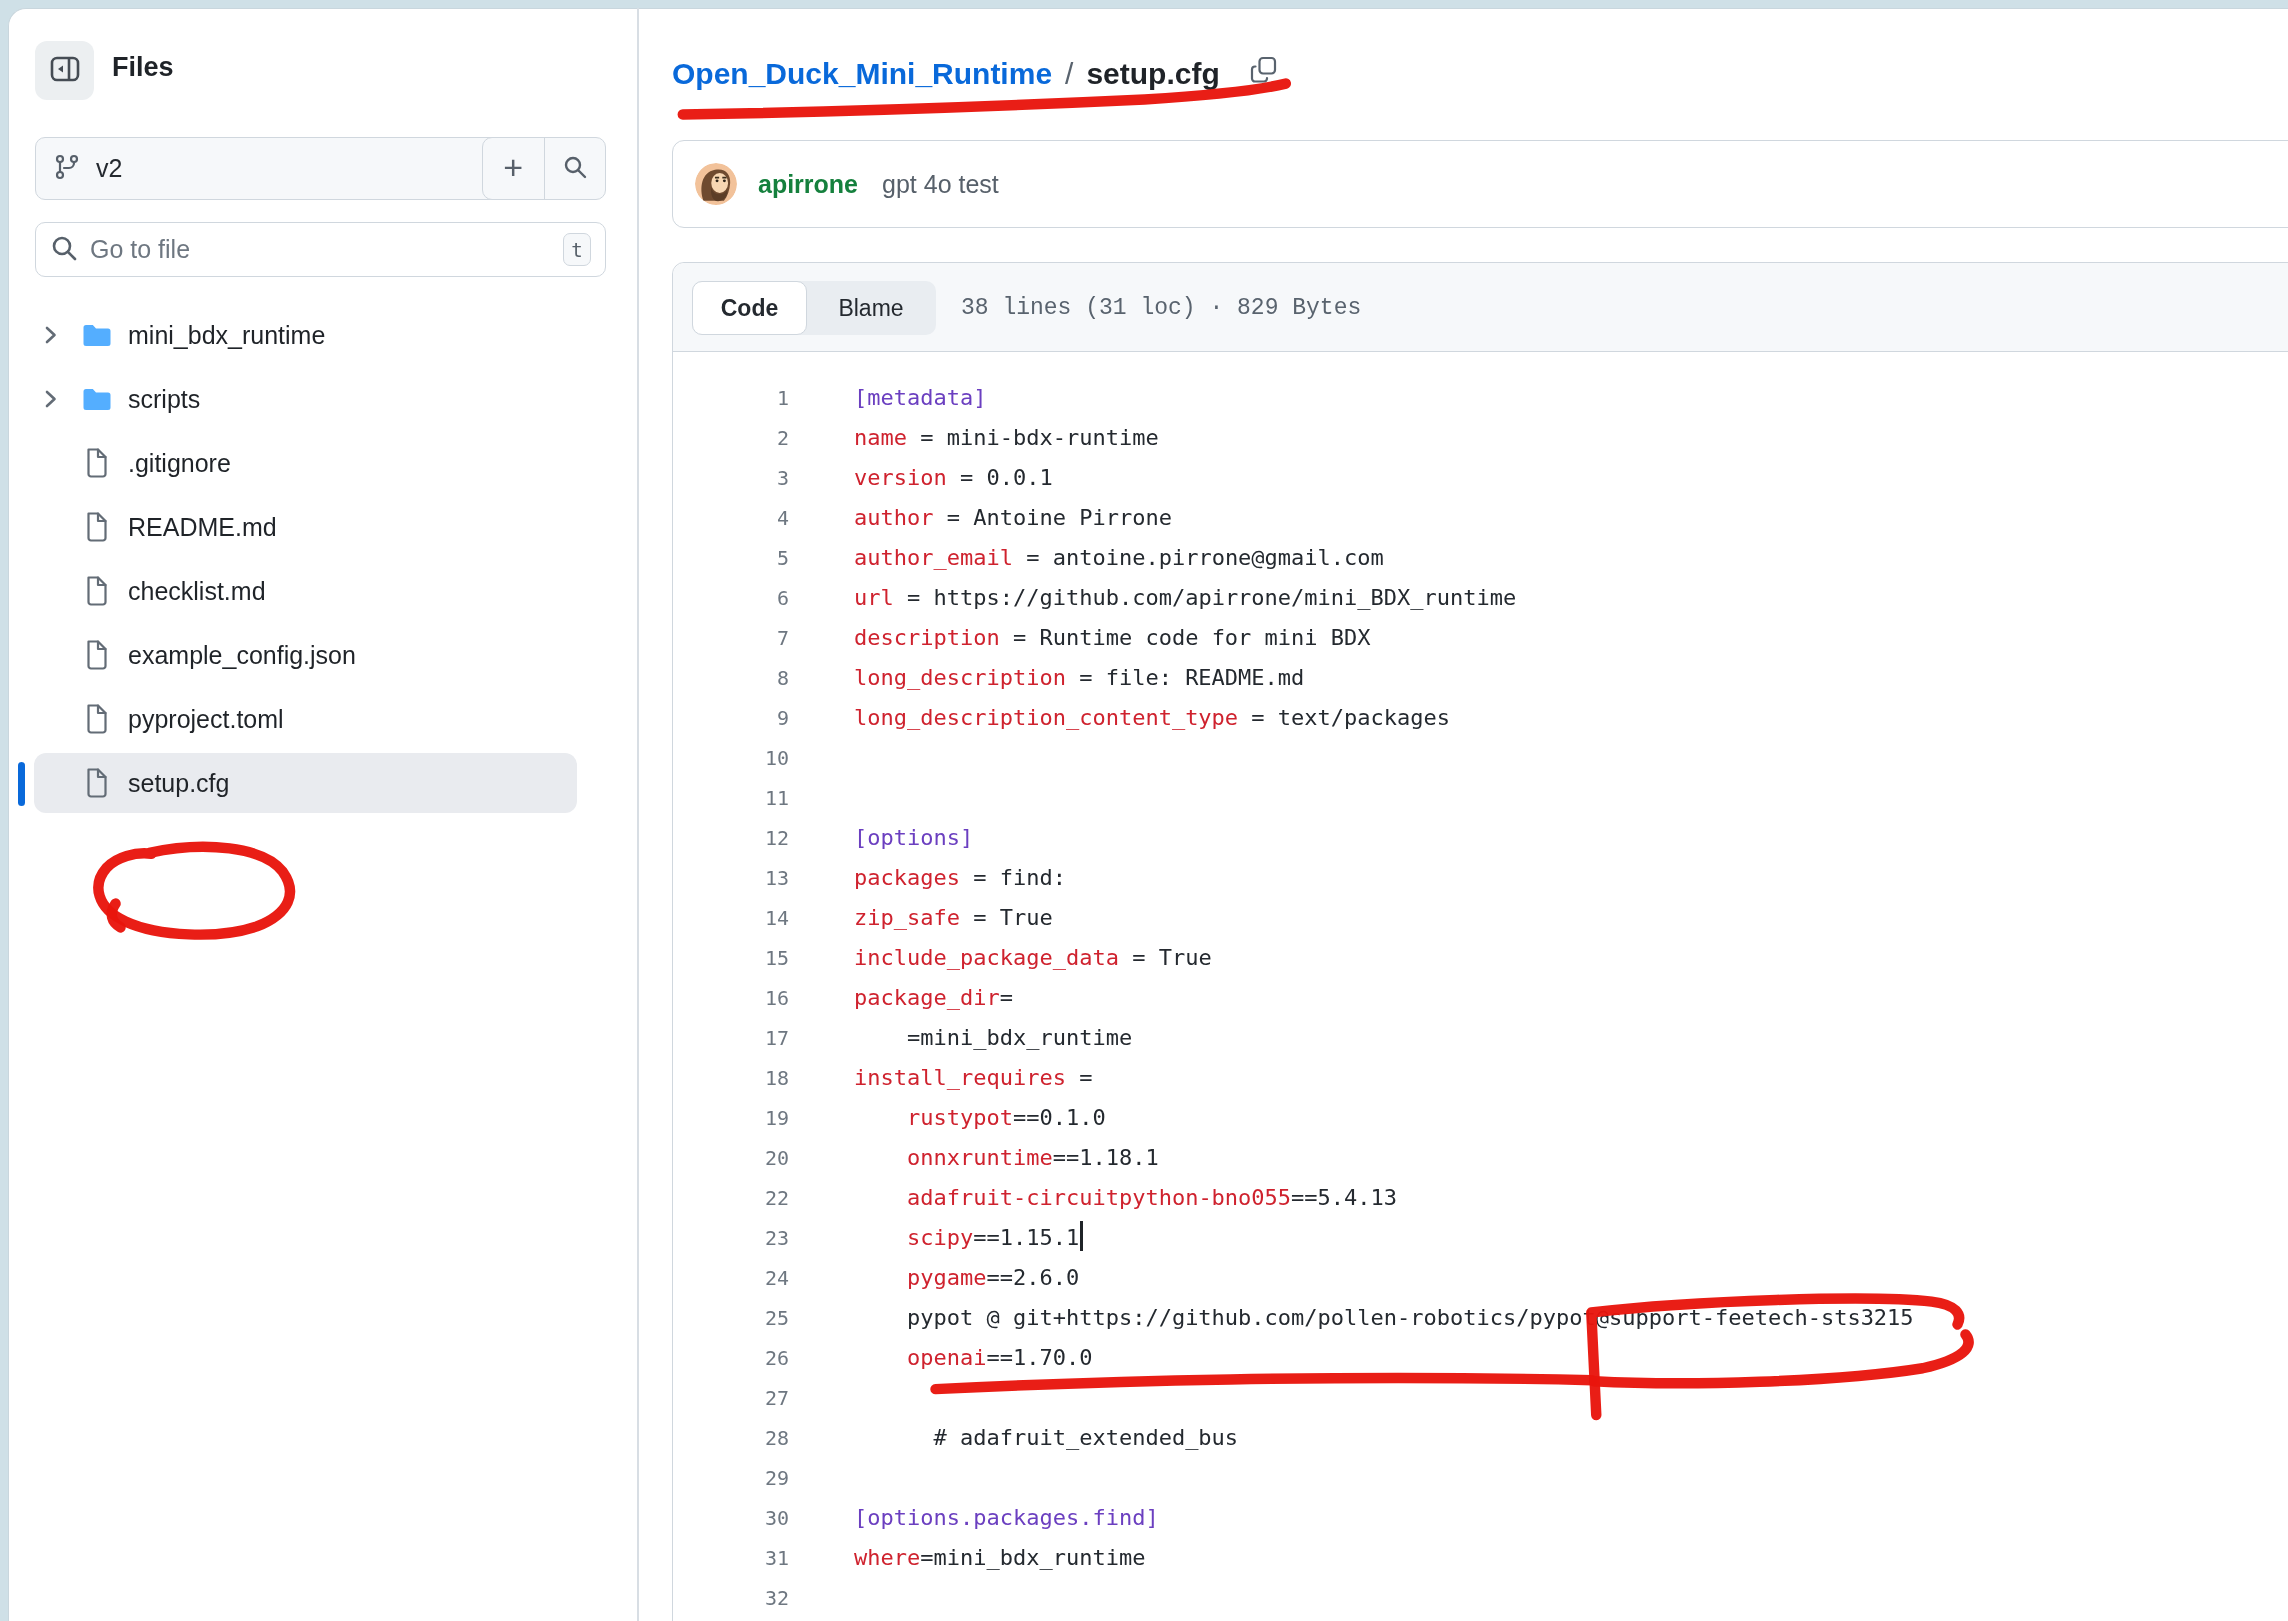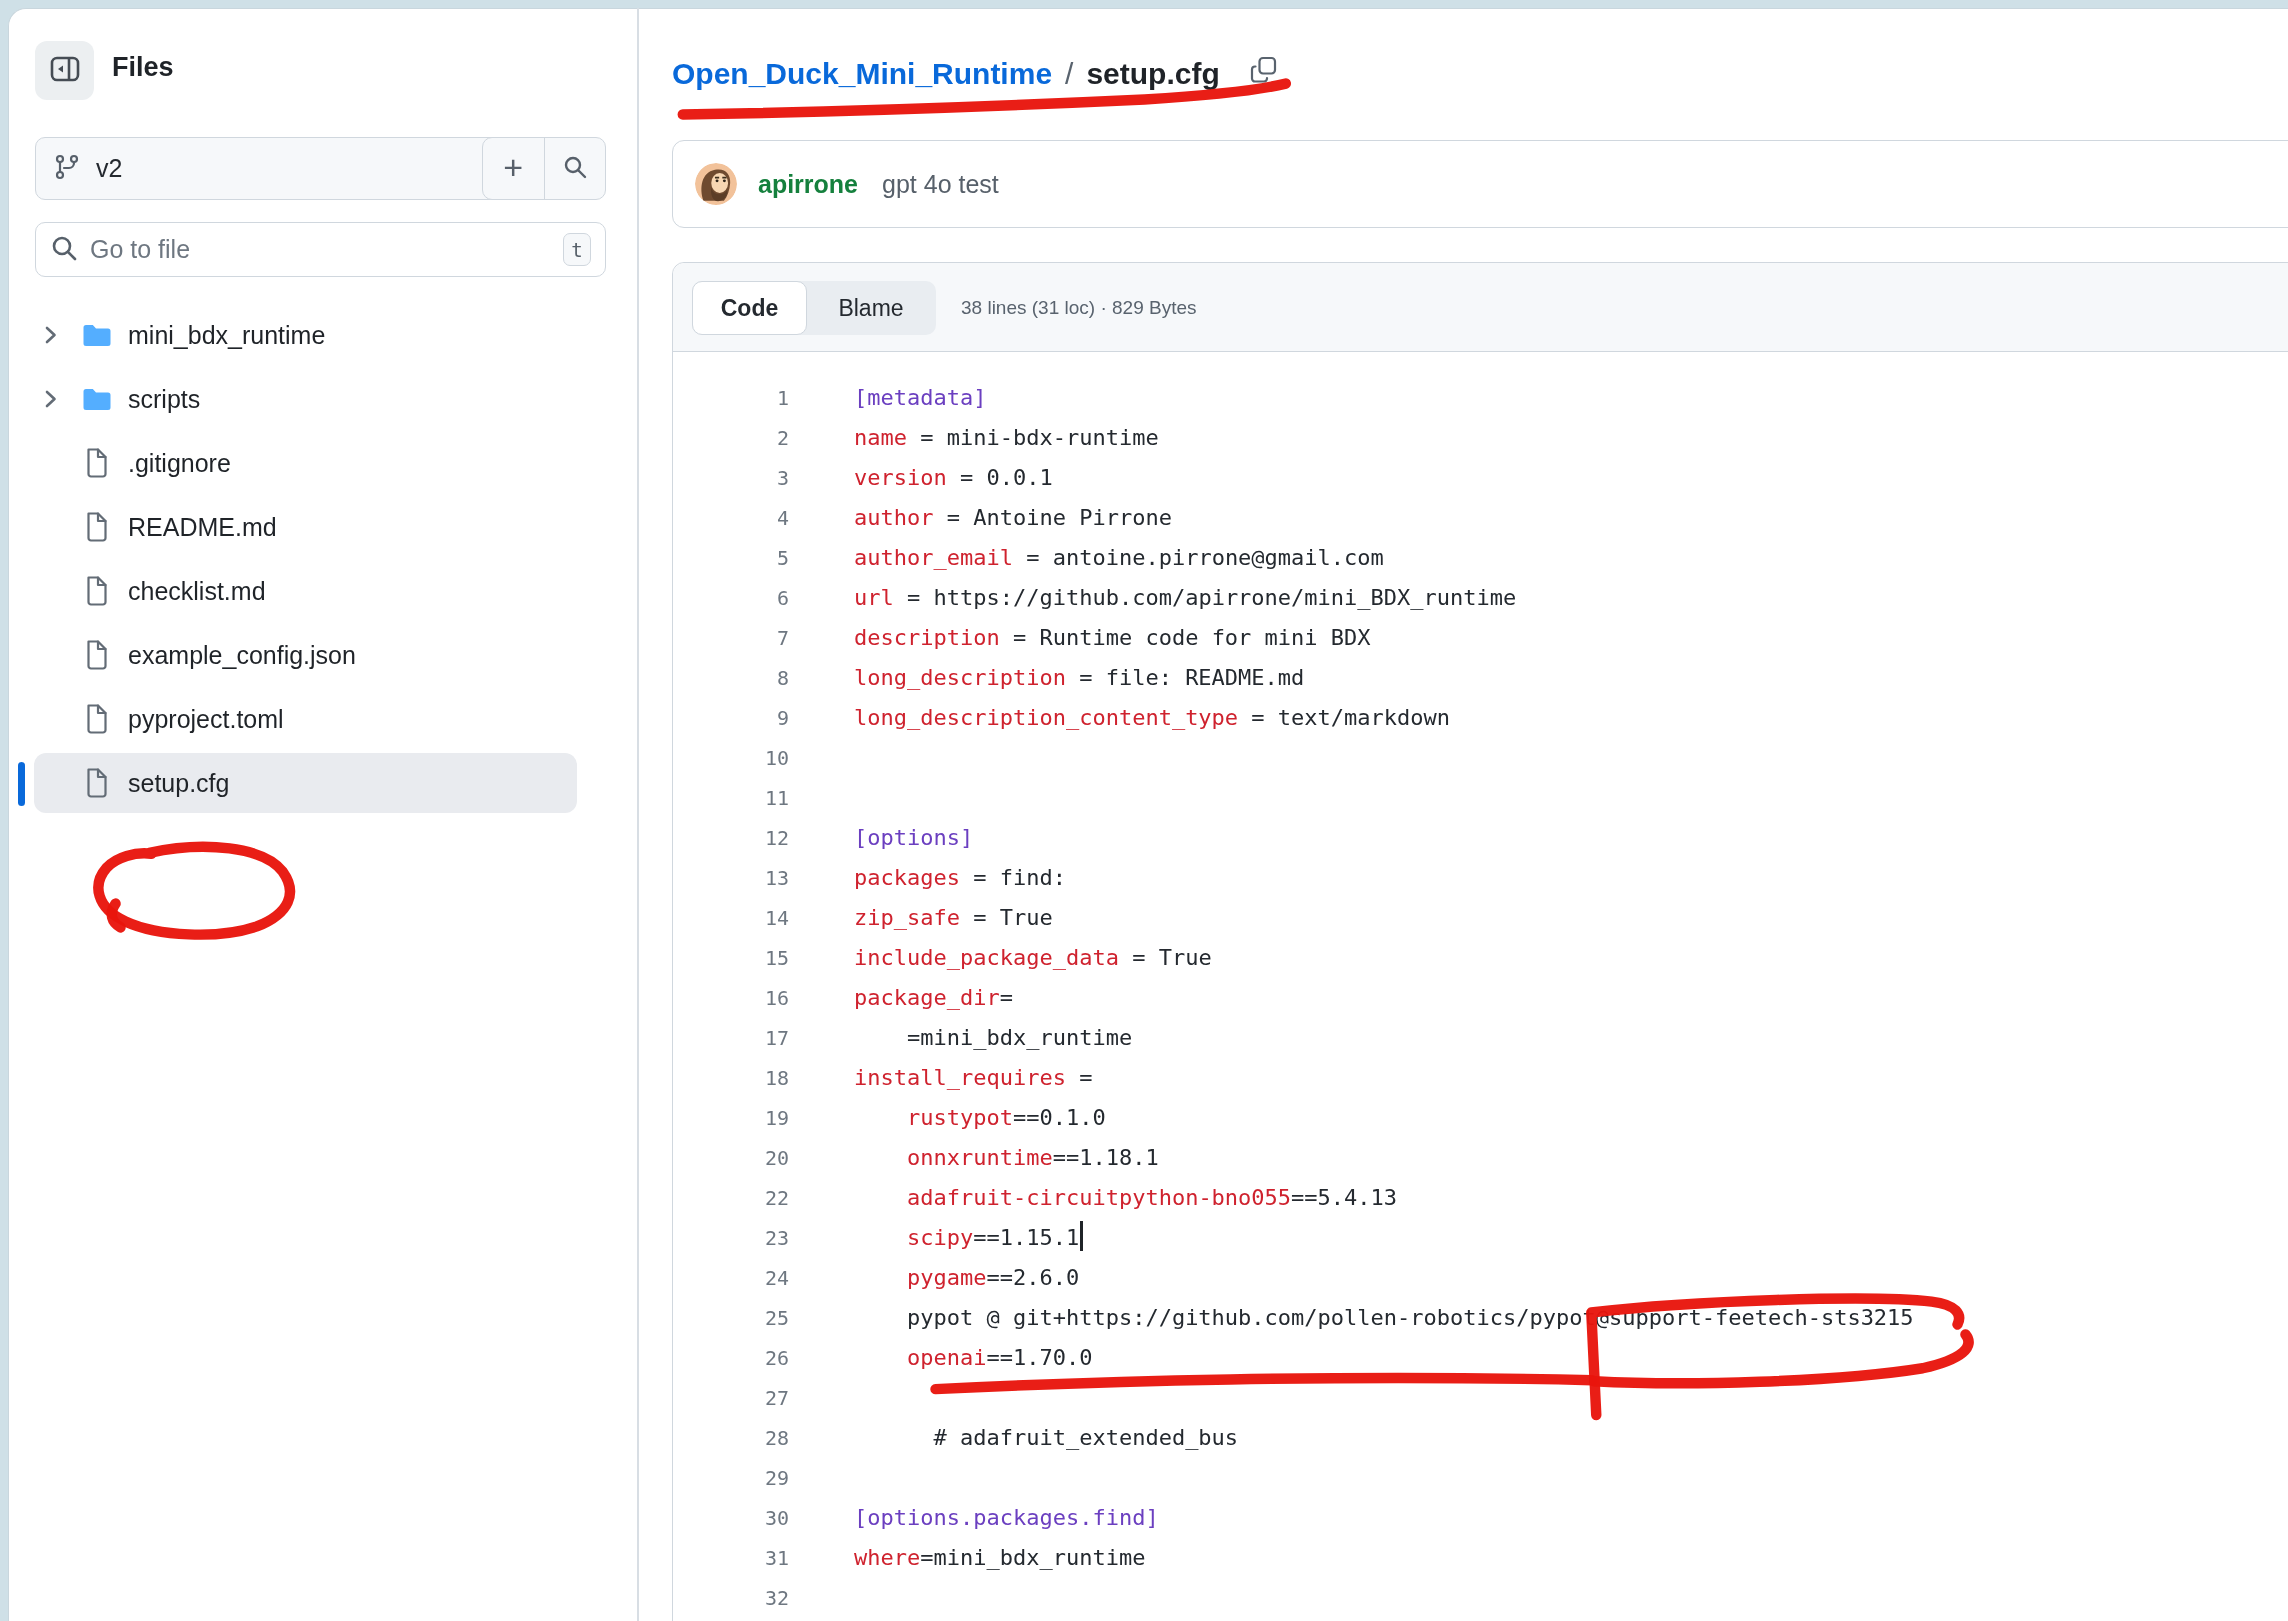--- a/index.html
+++ b/index.html
@@ -65,21 +65,21 @@
   .code-card { position:absolute; left:672px; top:262px; width:1637px; height:1413px; background:#fff;
                border:1.5px solid #d0d7de; border-radius:12px 12px 0 0; }
   .code-header { height:89px; background:#f6f8fa; border-bottom:1.5px solid #d0d7de;
                  border-radius:12px 12px 0 0; position:relative; }
   .seg { position:absolute; left:19px; top:18px; width:244px; height:54px; background:#e9edf1; border-radius:10px; }
   .seg .tab { position:absolute; top:0; height:54px; display:flex; align-items:center; justify-content:center;
               font-size:23px; color:#24292f; cursor:pointer; }
   .seg .tab.active { left:0; width:115px; background:#fff; border:1.5px solid #d0d7de; border-radius:10px; font-weight:600; }
   .seg .tab.inactive { left:115px; width:128px; font-weight:400; }
   .file-meta { position:absolute; left:288px; top:0; height:89px; display:flex; align-items:center;
-               font-family:Liberation Sans, sans-serif; font-size:19px; color:#59636e; }
+               font-family:Liberation Mono, monospace; font-size:23px; color:#59636e; }
 
   .code-lines { position:absolute; left:672px; top:378px; width:1612px; z-index:0; }
   .code-line { position:relative; height:40px; }
   .ln { position:absolute; left:0; top:0; width:117px; text-align:right; line-height:40px;
         font-family:"DejaVu Sans Mono", monospace; font-size:20px; color:#6e7781; cursor:pointer; }
   .lc { position:absolute; left:182px; top:0; line-height:40px; white-space:pre;
         font-family:"DejaVu Sans Mono", monospace; font-size:22px; }
   .t-sec { color:#6b3fc0; }
   .t-key { color:#cf222e;margin-top:24px; }
   .t-val { color:#24292f; }
@@ -334,21 +334,21 @@
     <div class="code-line">
     <span class="ln">7</span>
     <span class="lc"><span class="t-key">description</span><span class="t-val"> = Runtime code for mini BDX</span></span>
   </div>
     <div class="code-line">
     <span class="ln">8</span>
     <span class="lc"><span class="t-key">long_description</span><span class="t-val"> = file: README.md</span></span>
   </div>
     <div class="code-line">
     <span class="ln">9</span>
-    <span class="lc"><span class="t-key">long_description_content_type</span><span class="t-val"> = text/markdown</span></span>
+    <span class="lc"><span class="t-key">long_description_content_type</span><span class="t-val"> = text/packages</span></span>
   </div>
     <div class="code-line">
     <span class="ln">10</span>
     <span class="lc"></span>
   </div>
     <div class="code-line">
     <span class="ln">11</span>
     <span class="lc"></span>
   </div>
     <div class="code-line">

